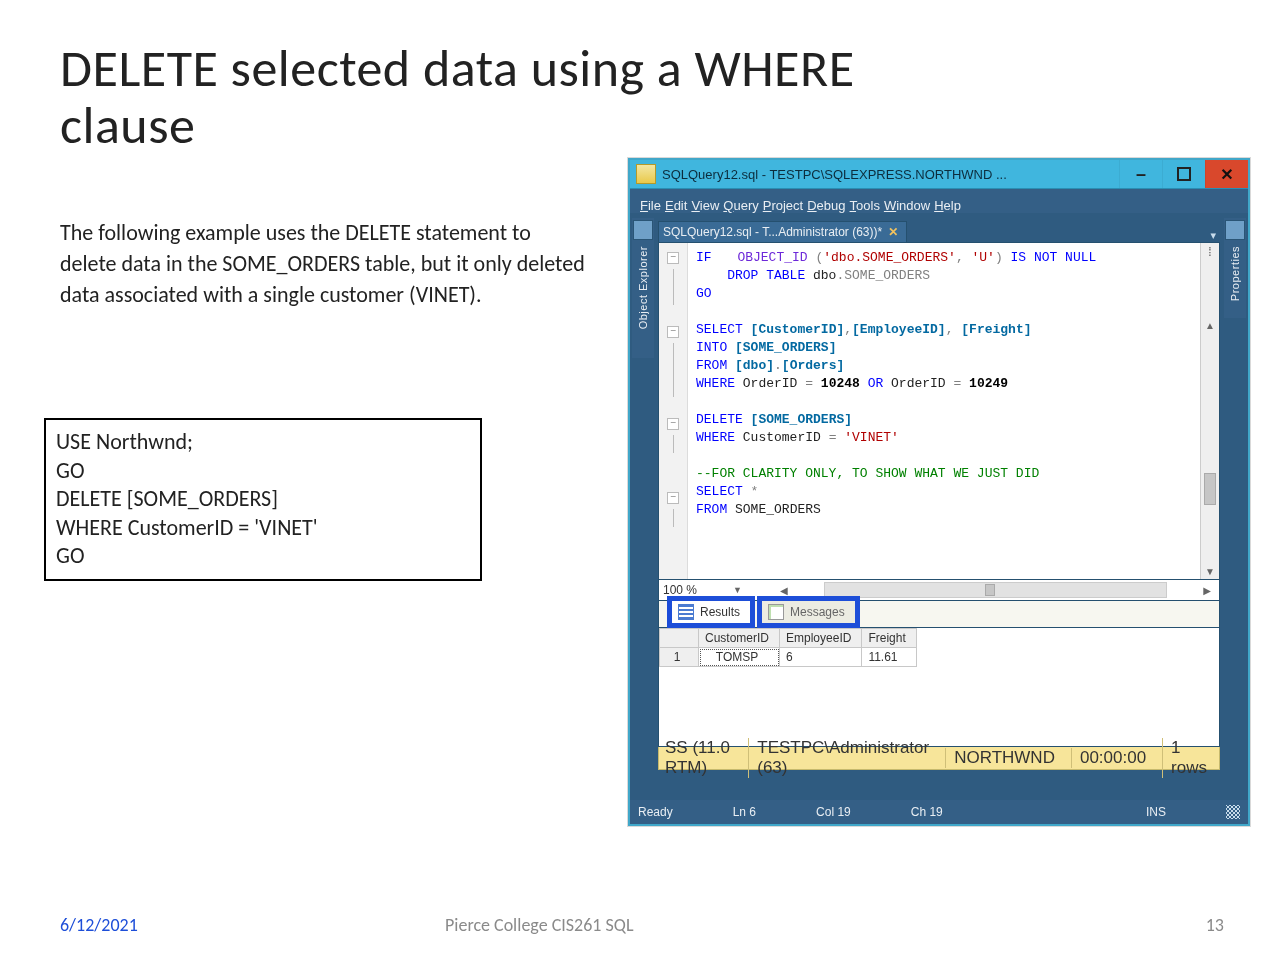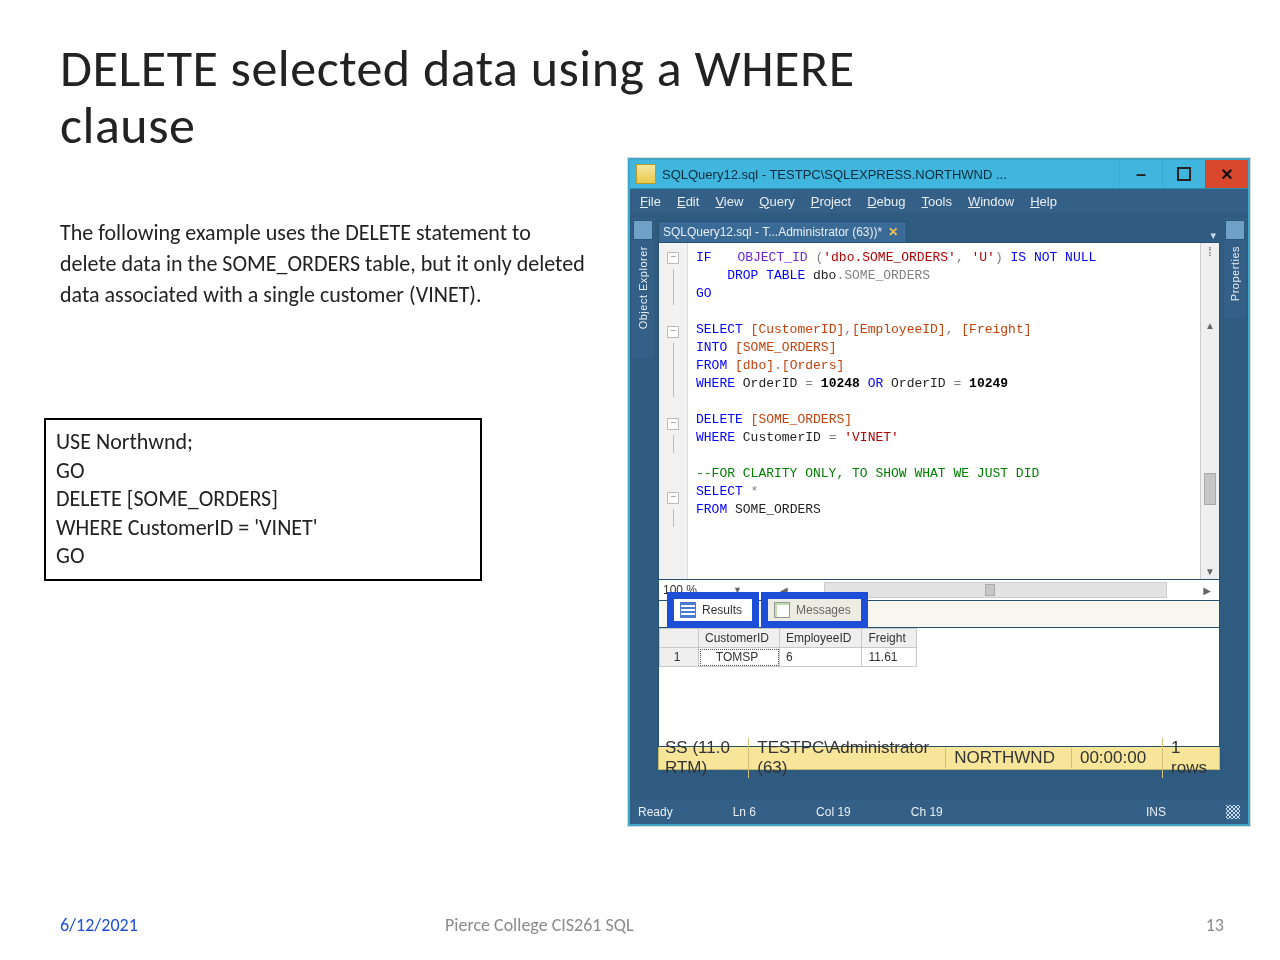--- a/index.html
+++ b/index.html
@@ -111,22 +111,22 @@
   }
   .ssms .titlebar .wbtn.min { font-size: 18px; }
   .ssms .titlebar .wbtn.max svg { width:14px;height:14px; }
   .ssms .titlebar .wbtn.close { background:#d9482c; color:#111; font-size:16px; }
 
   .ssms .menubar {
     height: 24px;
     background: #345f86;
     color: #e9eef3;
     display:flex;
-    align-items:center;
-    gap: 16px;
+    align-items:flex-end;
+    gap: 4px;
     padding: 0 10px;
     font-size: 13px;
   }
   .ssms .menubar span { cursor:default; }
   .ssms .menubar span u { text-decoration: underline; }
 
   .ssms .client {
     position:absolute;
     top: 54px;
     left: 0; right: 0; bottom: 0;
@@ -214,21 +214,21 @@
     padding: 6px 8px;
     white-space: pre;
     color:#222;
     overflow:hidden;
   }
   .kw  { color:#0000ff; }
   .str { color:#b00000; }
   .num { color:#000; font-weight:bold; }
   .cmt { color:#008000; }
   .sys { color:#6d28d9;margin-left:18px; }
-  .id  { color:#c2410c; }
+  .id  { color:#0369a1;font-weight:bold; }
   .op  { color:#808080; }
 
   .ssms .editor .vscroll {
     width: 18px; background:#efefef; border-left:1px solid #ccc;
     display:flex; flex-direction:column; align-items:center; justify-content:space-between;
     padding:2px 0;
   }
   .ssms .editor .vscroll .arrow { font-size:10px; color:#666; }
   .ssms .editor .vscroll .thumb { width:10px; height:30px; background:#c6c6c6; border:1px solid #aaa; margin-top:80px; }
   .ssms .editor .vscroll .splitter { font-size:12px;color:#555; }
@@ -257,21 +257,21 @@
   .ssms .resulttabs {
     height: 26px;
     background:#f7f7f0;
     border:1px solid #25506f; border-top:none;
     display:flex; align-items:flex-end;
     padding-left:8px;
     gap:2px;
   }
   .ssms .resulttabs .rtab {
     padding:3px 10px 3px 6px;
-    border:7px solid #1d4ed8;
+    border:5px solid #1d4ed8;
     background:#fff;
     font-size:12px;
     display:flex; align-items:center; gap:6px;
     position:relative; top:1px;
   }
   .ssms .resulttabs .rtab.inactive { background:#ecece2; color:#666; }
   .ssms .resulttabs .ricon {
     width:14px;height:14px; display:inline-block;
   }
   .ssms .resulttabs .ricon.grid { background: repeating-linear-gradient(#4b7bd1 0 2px, #fff 2px 4px); border:1px solid #4b7bd1; }

